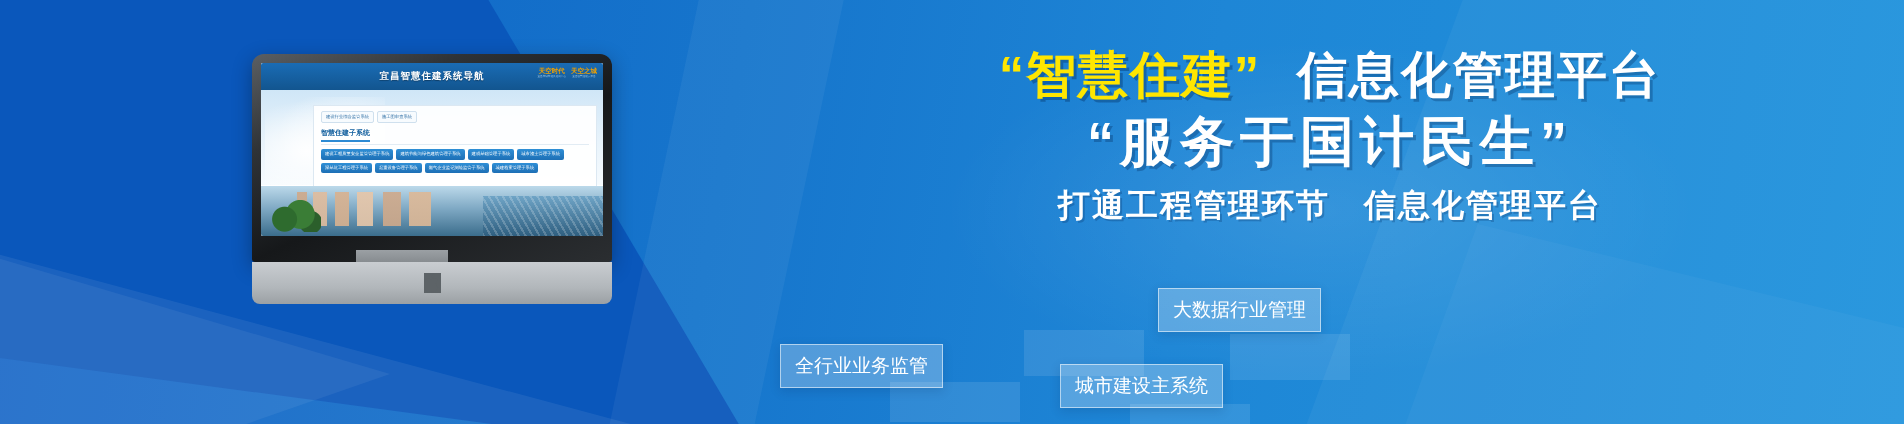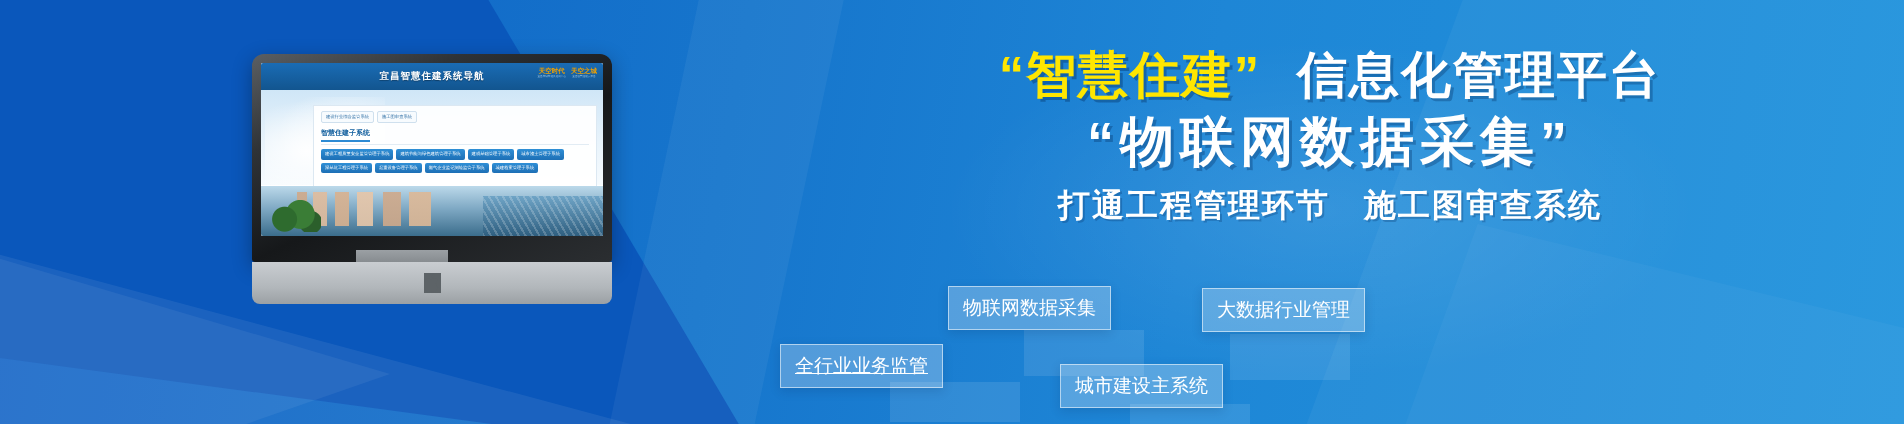--- a/index.html
+++ b/index.html
@@ -217,22 +217,22 @@
     font-size: 19px;
     padding: 8px 14px;
     white-space: nowrap;
     box-shadow: 0 3px 10px rgba(0,30,70,0.15);
   }
   .tag-shadow {
     position: absolute;
     background: rgba(255,255,255,0.10);
   }
   .tag-0 { left: 168px; top: 0px; }
-  .tag-1 { left: 378px; top: 2px; margin-left: 44px; }
-  .tag-2 { left: 0px;   top: 58px; text-decoration: underline; }
+  .tag-1 { left: 378px; top: 2px; }
+  .tag-2 { left: 0px;   top: 58px; }
   .tag-3 { left: 280px; top: 78px; }
 
   .sh-0 { left: 244px; top: 44px; width: 120px; height: 46px; }
   .sh-1 { left: 450px; top: 48px; width: 120px; height: 46px; }
   .sh-2 { left: 110px; top: 96px; width: 130px; height: 40px; }
   .sh-3 { left: 350px; top: 118px; width: 120px; height: 30px; }
 </style>
 </head>
 <body>
 
@@ -308,30 +308,29 @@
         <path fill="#5d6367" d="M15.6 13.7c0-3 2.4-4.4 2.5-4.5-1.4-2-3.5-2.3-4.3-2.3-1.8-.2-3.6 1.1-4.5 1.1-.9 0-2.4-1.1-3.9-1-2 0-3.9 1.2-4.9 3C-1.6 13.6-.2 19 1.8 22c1 1.4 2.2 3 3.7 2.9 1.5-.1 2-1 3.8-1 1.8 0 2.3 1 3.9.9 1.6 0 2.6-1.5 3.6-2.9 1.1-1.6 1.6-3.2 1.6-3.3-.1 0-3-1.2-3-4.6zM12.9 4.5c.8-1 1.4-2.4 1.2-3.8-1.2.1-2.7.8-3.5 1.8-.8.9-1.5 2.3-1.3 3.7 1.3.1 2.7-.7 3.6-1.7z"></path>
       </svg>
     </div>
   </div>
 
   <div class="copy">
     <div class="headline-1">
       <span class="hl-quote">“</span><span class="hl-yellow">智慧住建</span><span class="hl-quote">”</span><span class="hl-white">信息化管理平台</span>
     </div>
 
-    <div class="headline-2">“物联网数据采集”</div>
-
-    <div class="tagline">打通工程管理环节　施工图审查系统</div>
+    <div class="headline-2">“服务于国计民生”</div>
+
+    <div class="tagline">打通工程管理环节　信息化管理平台</div>
   </div>
 
   <div class="tags">
     <div class="tag-shadow sh-0"></div>
     <div class="tag-shadow sh-1"></div>
     <div class="tag-shadow sh-2"></div>
     <div class="tag-shadow sh-3"></div>
 
-    <div class="tag tag-0">物联网数据采集</div>
     <div class="tag tag-1">大数据行业管理</div>
     <div class="tag tag-2">全行业业务监管</div>
     <div class="tag tag-3">城市建设主系统</div>
   </div>
 
 </div>
 
 </body></html>

